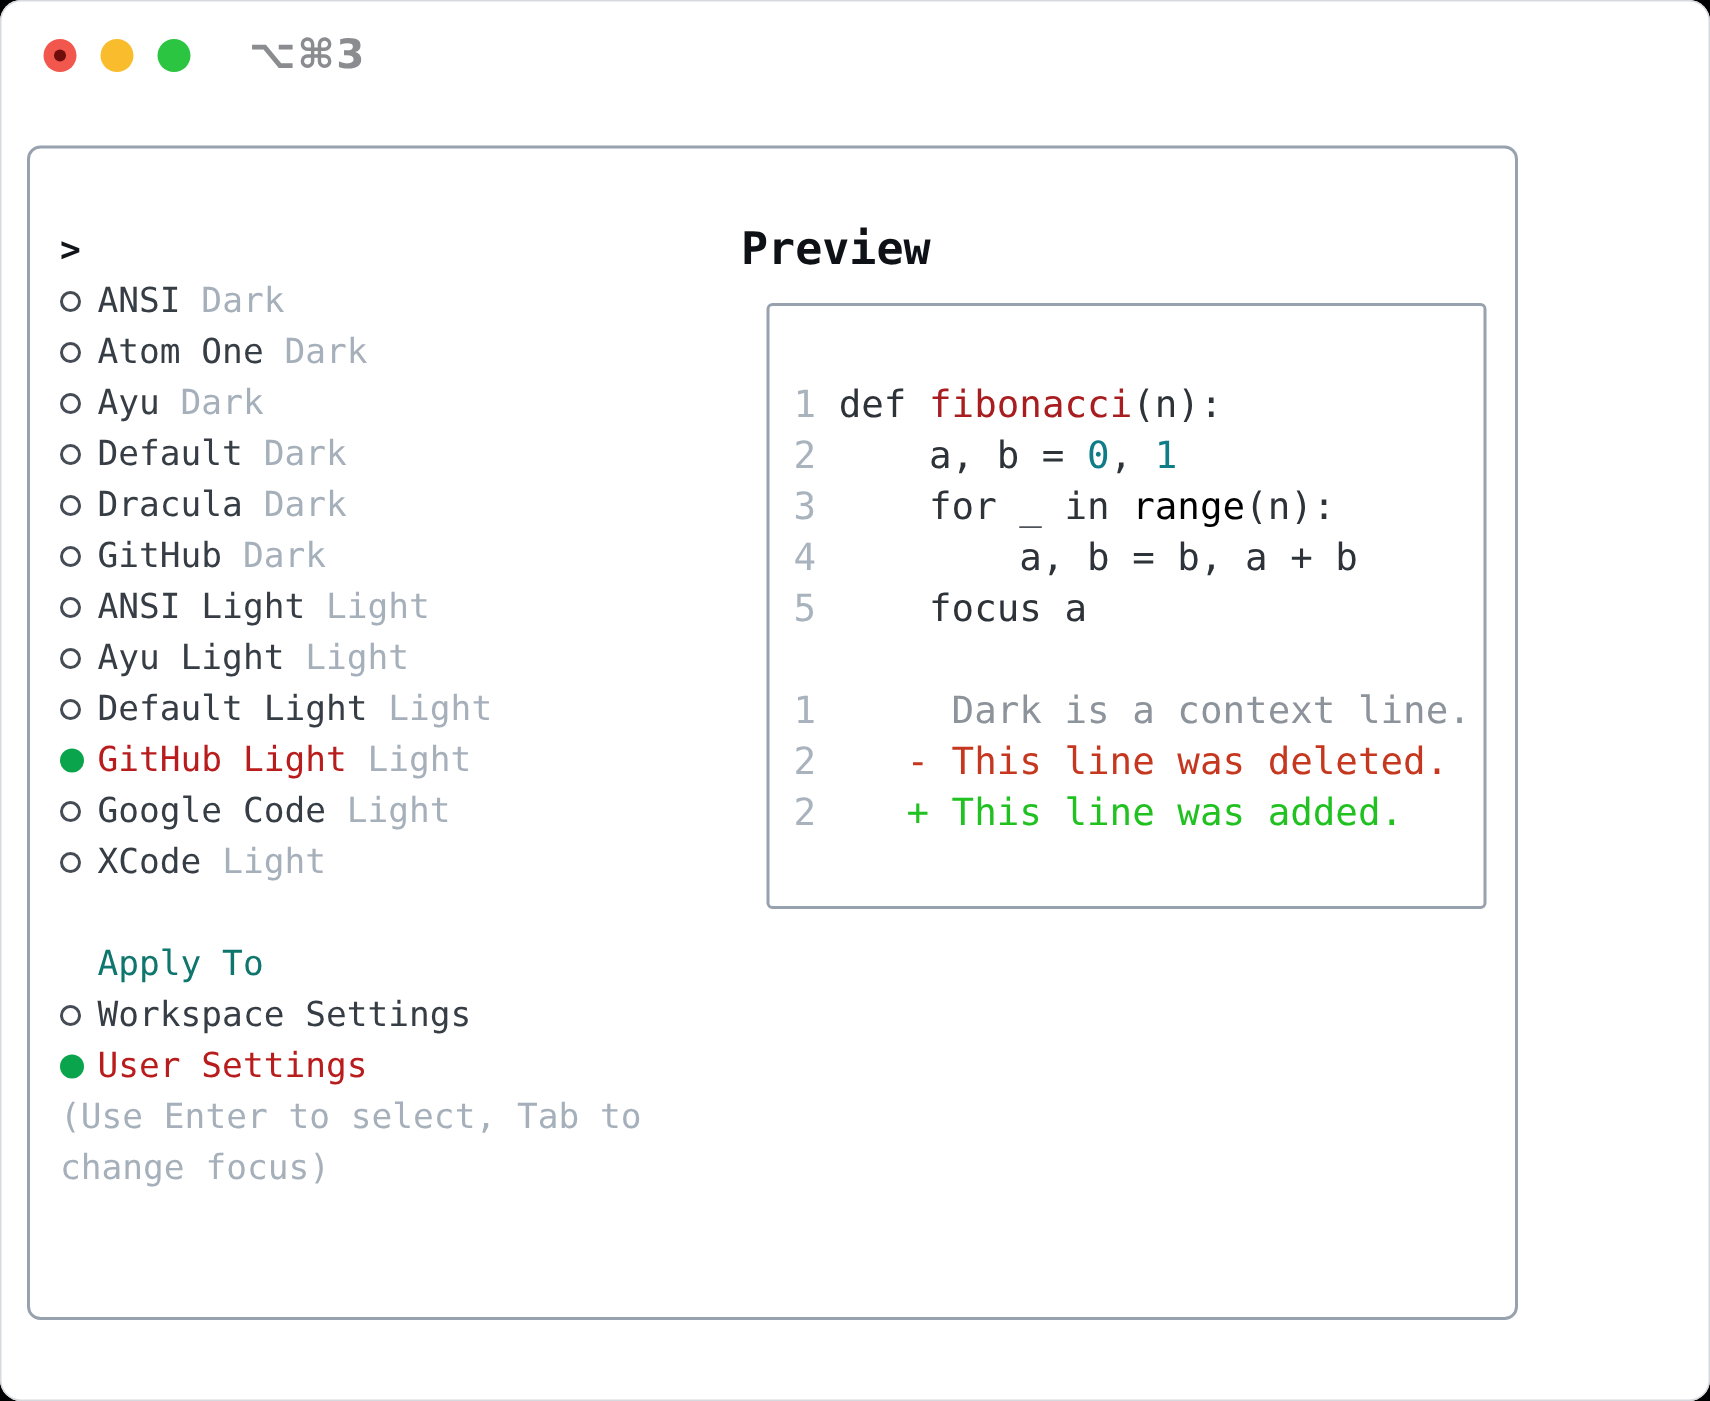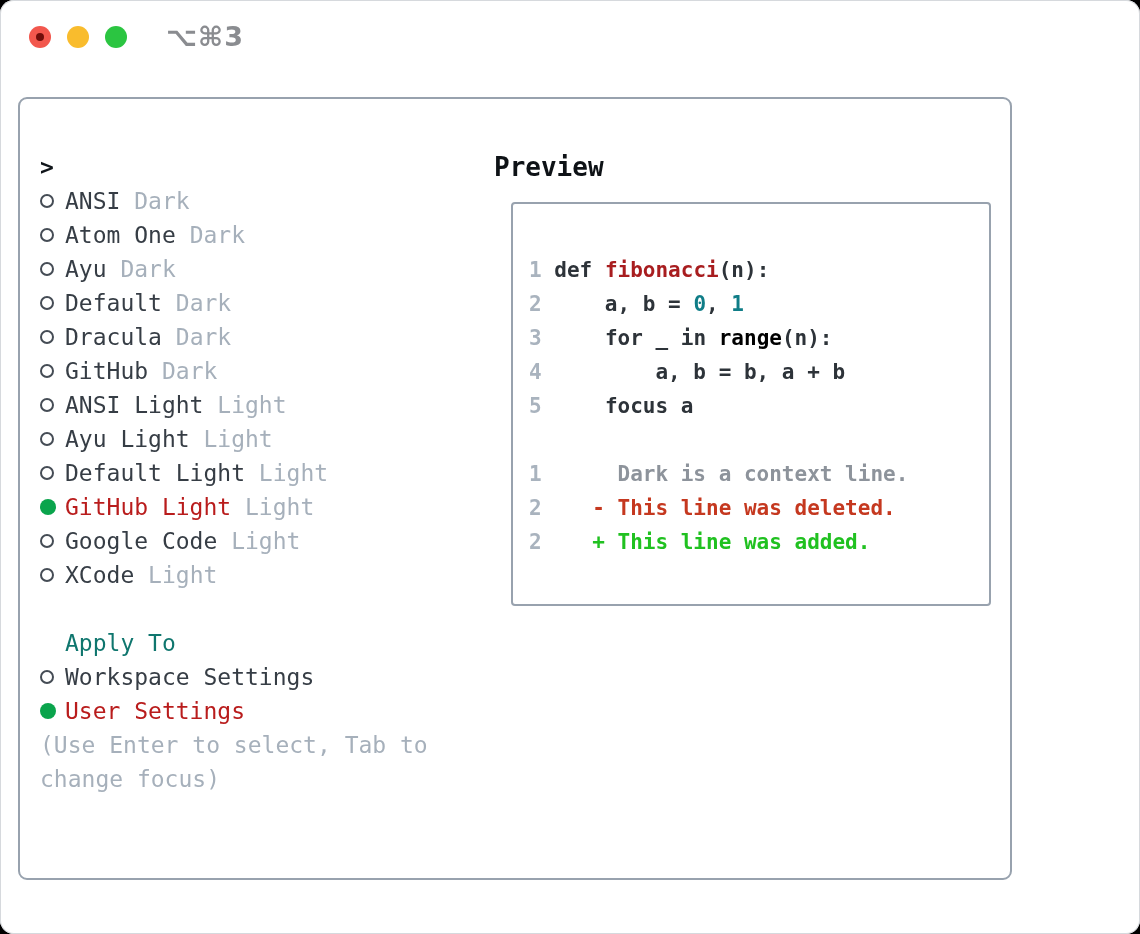--- a/index.html
+++ b/index.html
@@ -43,27 +43,27 @@
   
   .left-col{position:absolute;left:20px;top:51px;width:450px;}
   .apply-section{margin-top:34px;}
   .apply-heading-text{color:#0f766e;}
   .hint{
     width:440px;color:#a6b0bb;
     font-size:23px;line-height:34px;
   }
   
   .preview-heading{position:absolute;left:474px;top:51px;height:34px;line-height:34px;
-    font-size:26px;font-weight:bold;color:#0e1216;}
+    font-size:30px;font-weight:bold;color:#0e1216;}
   .preview-box{
     position:absolute;left:491px;top:103px;width:480px;height:404px;
     border:2px solid #98a2ae;border-radius:4px;background:#fff;box-sizing:border-box;
   }
   .code{position:absolute;left:16px;top:49px;}
-  .code-line{height:34px;font-size:21px;line-height:34px;white-space:pre;font-weight:bold;}
+  .code-line{height:34px;font-size:25px;line-height:34px;white-space:pre;}
   .tok-ln{color:#a9b3be;}
   .tok-p{color:#2d3339;}
   .tok-k{color:#2d3339;}
   .tok-f{color:#a81d1f;}
   .tok-n{color:#0f7d87;}
   .tok-b{color:#000000;}
   .tok-ctx{color:#8d939b;}
   .tok-del{color:#c5381f;}
   .tok-add{color:#20c120;}
 </style>

